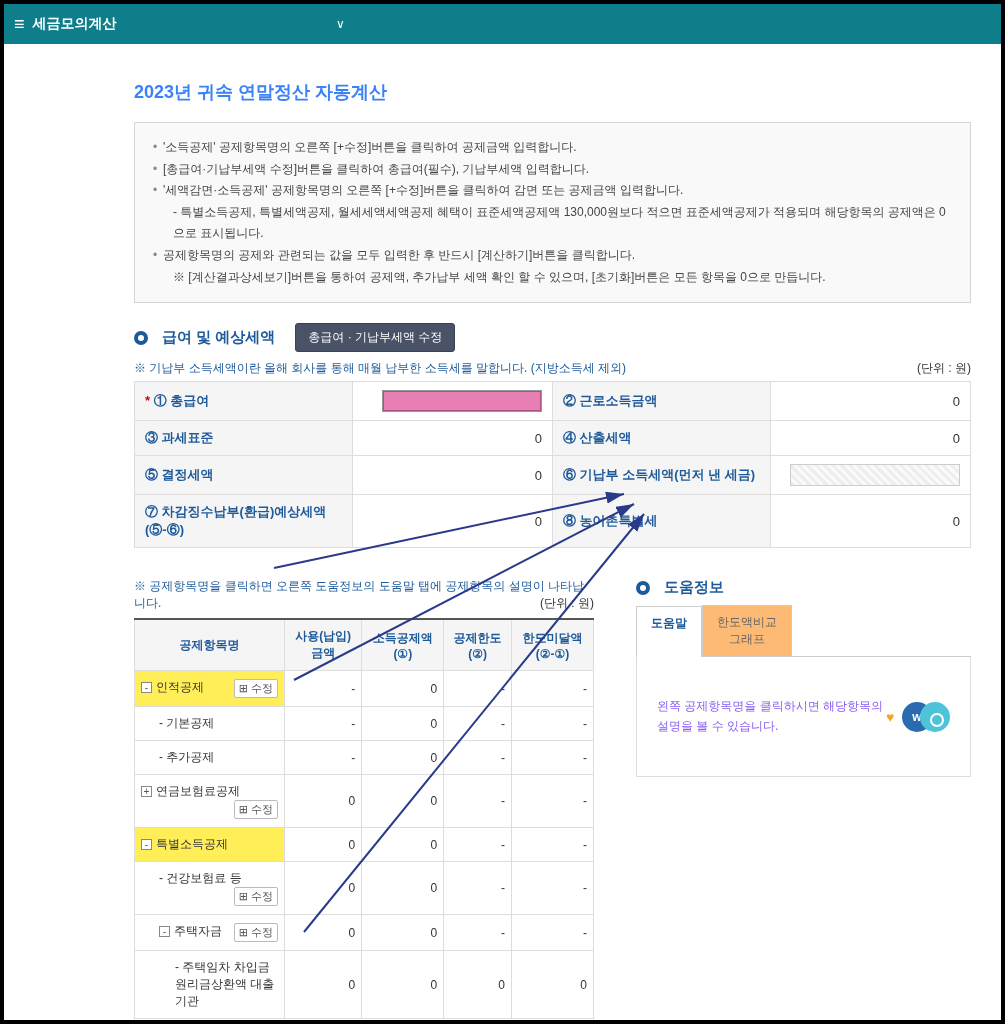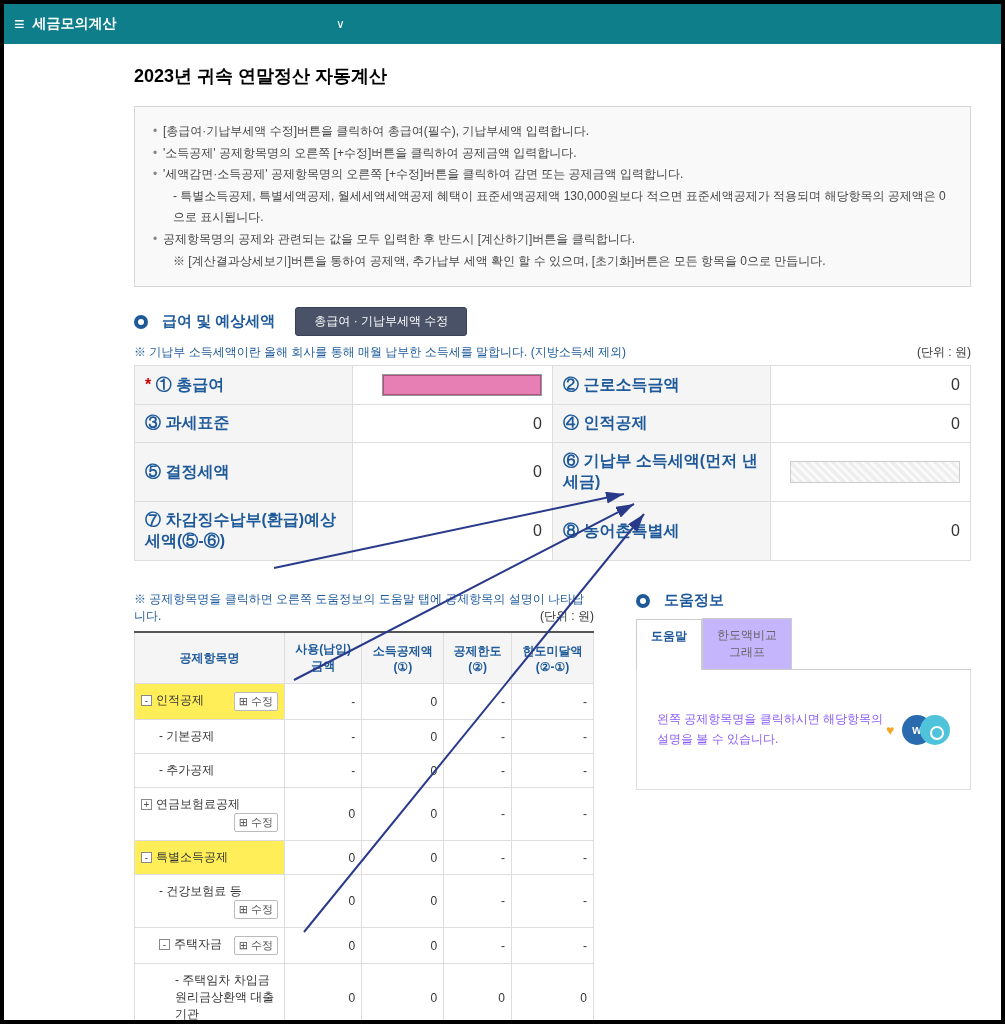--- a/index.html
+++ b/index.html
@@ -3,51 +3,51 @@
 <meta charset="utf-8">
 <style>
 * { box-sizing: border-box; margin: 0; padding: 0; }
 body { font-family: "Malgun Gothic", sans-serif; font-size: 12px; background: #fff; color: #333; border: 4px solid #000; width: 1005px; height: 1024px; overflow: hidden; position: relative; }
 .topbar { background: #0d7e8a; color: #fff; height: 40px; display: flex; align-items: center; padding: 0 10px; position: relative; }
 .hamburger { font-size: 18px; margin-right: 8px; cursor: pointer; }
 .topbar-title { font-size: 14px; font-weight: bold; }
 .chevron-wrap { position: absolute; left: 332px; display: flex; align-items: center; height: 100%; }
 .chevron-down { color: #fff; font-size: 12px; }
 .content { padding: 20px 30px 0 130px; }
-h1.page-title { color: #000000; font-size: 18px; font-weight: bold; margin-bottom: 18px; }
+h1.page-title { color: #3b82f6; font-size: 18px; font-weight: bold; margin-bottom: 18px; margin-top: 16px; }
 .info-box { border: 1px solid #d5d5d5; background: #f9f9f9; padding: 14px 18px; margin-bottom: 20px; line-height: 1.8; font-size: 12px; color: #444; }
 .info-box li { list-style: none; position: relative; padding-left: 10px; }
 .info-box li::before { content: "•"; position: absolute; left: 0; color: #888; }
 .info-box li.indent { padding-left: 20px; }
 .info-box li.indent::before { content: ""; }
 .section-row { display: flex; align-items: center; margin-bottom: 8px; gap: 8px; }
 .bullet-blue { display: inline-block; width: 14px; height: 14px; border-radius: 50%; background: #fff; border: 4px solid #1e5a9a; margin-right: 6px; flex-shrink:0; box-sizing: border-box;}
 .section-title { color: #1e5a9a; font-size: 15px; font-weight: bold; margin-right: 12px; }
-.btn-dark { background: #4a5268; color: #fff; border: 1px solid #3a4058; padding: 5px 18px; border-radius: 3px; font-size: 12px; cursor: pointer; }
+.btn-dark { background: #4a5268; color: #fff; border: 1px solid #3a4058; padding: 5px 12px; border-radius: 3px; font-size: 12px; cursor: pointer; }
 .note-blue { color: #1e5a9a; font-size: 12px; margin-bottom: 6px; }
 .note-red-star { color: #c00; }
 .unit-right { float: right; color: #333; font-size: 12px; }
 table.salary { width: 100%; border-collapse: collapse; border-top: 1px solid #555; margin-bottom: 30px; }
-table.salary td { border: 1px solid #ddd; padding: 8px 10px; font-size: 16px; }
+table.salary td { border: 1px solid #ddd; padding: 8px 10px; font-size: 13px; }
 table.salary td.label { background: #f5f5f5; color: #1e5a9a; font-weight: bold; width: 220px; }
 table.salary td.val { text-align: right; width: 200px; }
 .pink-field { background: #e87fb4; height: 22px; width: 160px; border: 1px solid #999; display:inline-block; float:right; box-shadow: 0 0 0 1px #b05080 inset; }
 .hatched { background: repeating-linear-gradient(45deg, #eee, #eee 3px, #fafafa 3px, #fafafa 6px); height: 22px; width: 170px; border: 1px solid #ccc; display:inline-block; float:right; }
 .main-flex { display: flex; align-items: flex-start; gap: 20px; }
 .left-col { width: 460px; }
 .right-col { flex: 1; padding-left: 22px; }
 table.deduct { width: 100%; border-collapse: collapse; border-top: 2px solid #555; font-size: 12px; }
 table.deduct th { background: #f5f5f5; border: 1px solid #ddd; padding: 8px 4px; color: #1e5a9a; text-align: center; font-weight: bold; }
 table.deduct td { border: 1px solid #ddd; padding: 8px 6px; text-align: right; height: 34px; }
 table.deduct td.itm { text-align: left; color: #333; }
 .yellow-hl { background: #ffee58; }
 .collapse-icon { display: inline-block; width: 11px; height: 11px; border: 1px solid #888; text-align: center; line-height: 9px; font-size: 10px; color: #555; margin-right: 4px; vertical-align: middle; background:#fff; }
 .btn-mod { display: inline-block; border: 1px solid #bbb; background: #fff; color: #555; font-size: 11px; padding: 1px 4px; border-radius: 2px; float: right; cursor:pointer; }
 .tabs { display: flex; border-bottom: 1px solid #ccc; }
-.tab { border: 1px solid #ccc; border-bottom: none; padding: 8px 14px; background: #c4b5fd; color: #666; font-size: 12px; cursor: pointer; text-align:center; }
+.tab { border: 1px solid #ccc; border-bottom: none; padding: 8px 14px; background: #fdba74; color: #666; font-size: 12px; cursor: pointer; text-align:center; }
 .tab.active { background: #fff; color: #1e5a9a; font-weight: bold; position: relative; top: 1px; }
 .help-body { border: 1px solid #ddd; border-top: none; padding: 20px; min-height: 120px; display: flex; align-items: center; }
 .help-text { flex: 1; color: #8b5cf6; line-height: 1.6; font-size: 12px; }
 .help-icon { width: 60px; height: 40px; position: relative; }
 .help-icon .circ1 { width: 30px; height: 30px; background: #2a6bb0; border-radius: 50%; position: absolute; right: 18px; top: 5px; color:#fff; text-align:center; line-height:30px; font-weight:bold; }
 .help-icon .circ2 { width: 30px; height: 30px; background: #4fc3d9; border-radius: 50%; position: absolute; right: 0; top: 5px; }
 .help-icon .face { width:14px; height:14px; border:2px solid #fff; border-radius:50%; position:absolute; right:6px; top:11px; }
 .help-icon .heart { position:absolute; left:-4px; top:12px; color:#f5a623; font-size:14px; }
 svg.arrows { position: absolute; left: 0; top: 0; pointer-events: none; }
 .clearfix::after { content:""; display:table; clear:both; }
@@ -62,22 +62,22 @@
   <span class="topbar-title">세금모의계산</span>
   <div class="chevron-wrap">
       <span class="chevron-down">∨</span>
     </div>
 </div>
 
 <div class="content">
   <h1 class="page-title">2023년 귀속 연말정산 자동계산</h1>
 
   <ul class="info-box">
+    <li>'소득공제' 공제항목명의 오른쪽 [+수정]버튼을 클릭하여 공제금액 입력합니다.</li>
     <li>[총급여·기납부세액 수정]버튼을 클릭하여 총급여(필수), 기납부세액 입력합니다.</li>
-    <li>'소득공제' 공제항목명의 오른쪽 [+수정]버튼을 클릭하여 공제금액 입력합니다.</li>
     <li>'세액감면·소득공제' 공제항목명의 오른쪽 [+수정]버튼을 클릭하여 감면 또는 공제금액 입력합니다.</li>
     <li class="indent">- 특별소득공제, 특별세액공제, 월세세액세액공제 혜택이 표준세액공제액 130,000원보다 적으면 표준세액공제가 적용되며 해당항목의 공제액은 0으로 표시됩니다.</li>
     <li>공제항목명의 공제와 관련되는 값을 모두 입력한 후 반드시 [계산하기]버튼을 클릭합니다.</li>
     <li class="indent">※ [계산결과상세보기]버튼을 통하여 공제액, 추가납부 세액 확인 할 수 있으며, [초기화]버튼은 모든 항목을 0으로 만듭니다.</li>
   </ul>
 
   <div class="section-row">
     <span class="bullet-blue"></span>
     <span class="section-title">급여 및 예상세액</span>
     <button class="btn-dark">총급여 · 기납부세액 수정</button>
@@ -93,21 +93,21 @@
       <td class="label"><span class="note-red-star">*</span> <span>① 총급여</span></td>
       <td class="val">
             <span class="pink-field"></span>
           </td>
       <td class="label">② 근로소득금액</td>
       <td class="val">0</td>
     </tr>
     <tr>
       <td class="label">③ 과세표준</td>
       <td class="val">0</td>
-      <td class="label">④ 인적공제</td>
+      <td class="label">④ 산출세액</td>
       <td class="val">0</td>
     </tr>
     <tr>
       <td class="label">⑤ 결정세액</td>
       <td class="val">0</td>
       <td class="label">⑥ 기납부 소득세액(먼저 낸 세금)</td>
       <td class="val">
             <span class="hatched"></span>
           </td>
     </tr>

